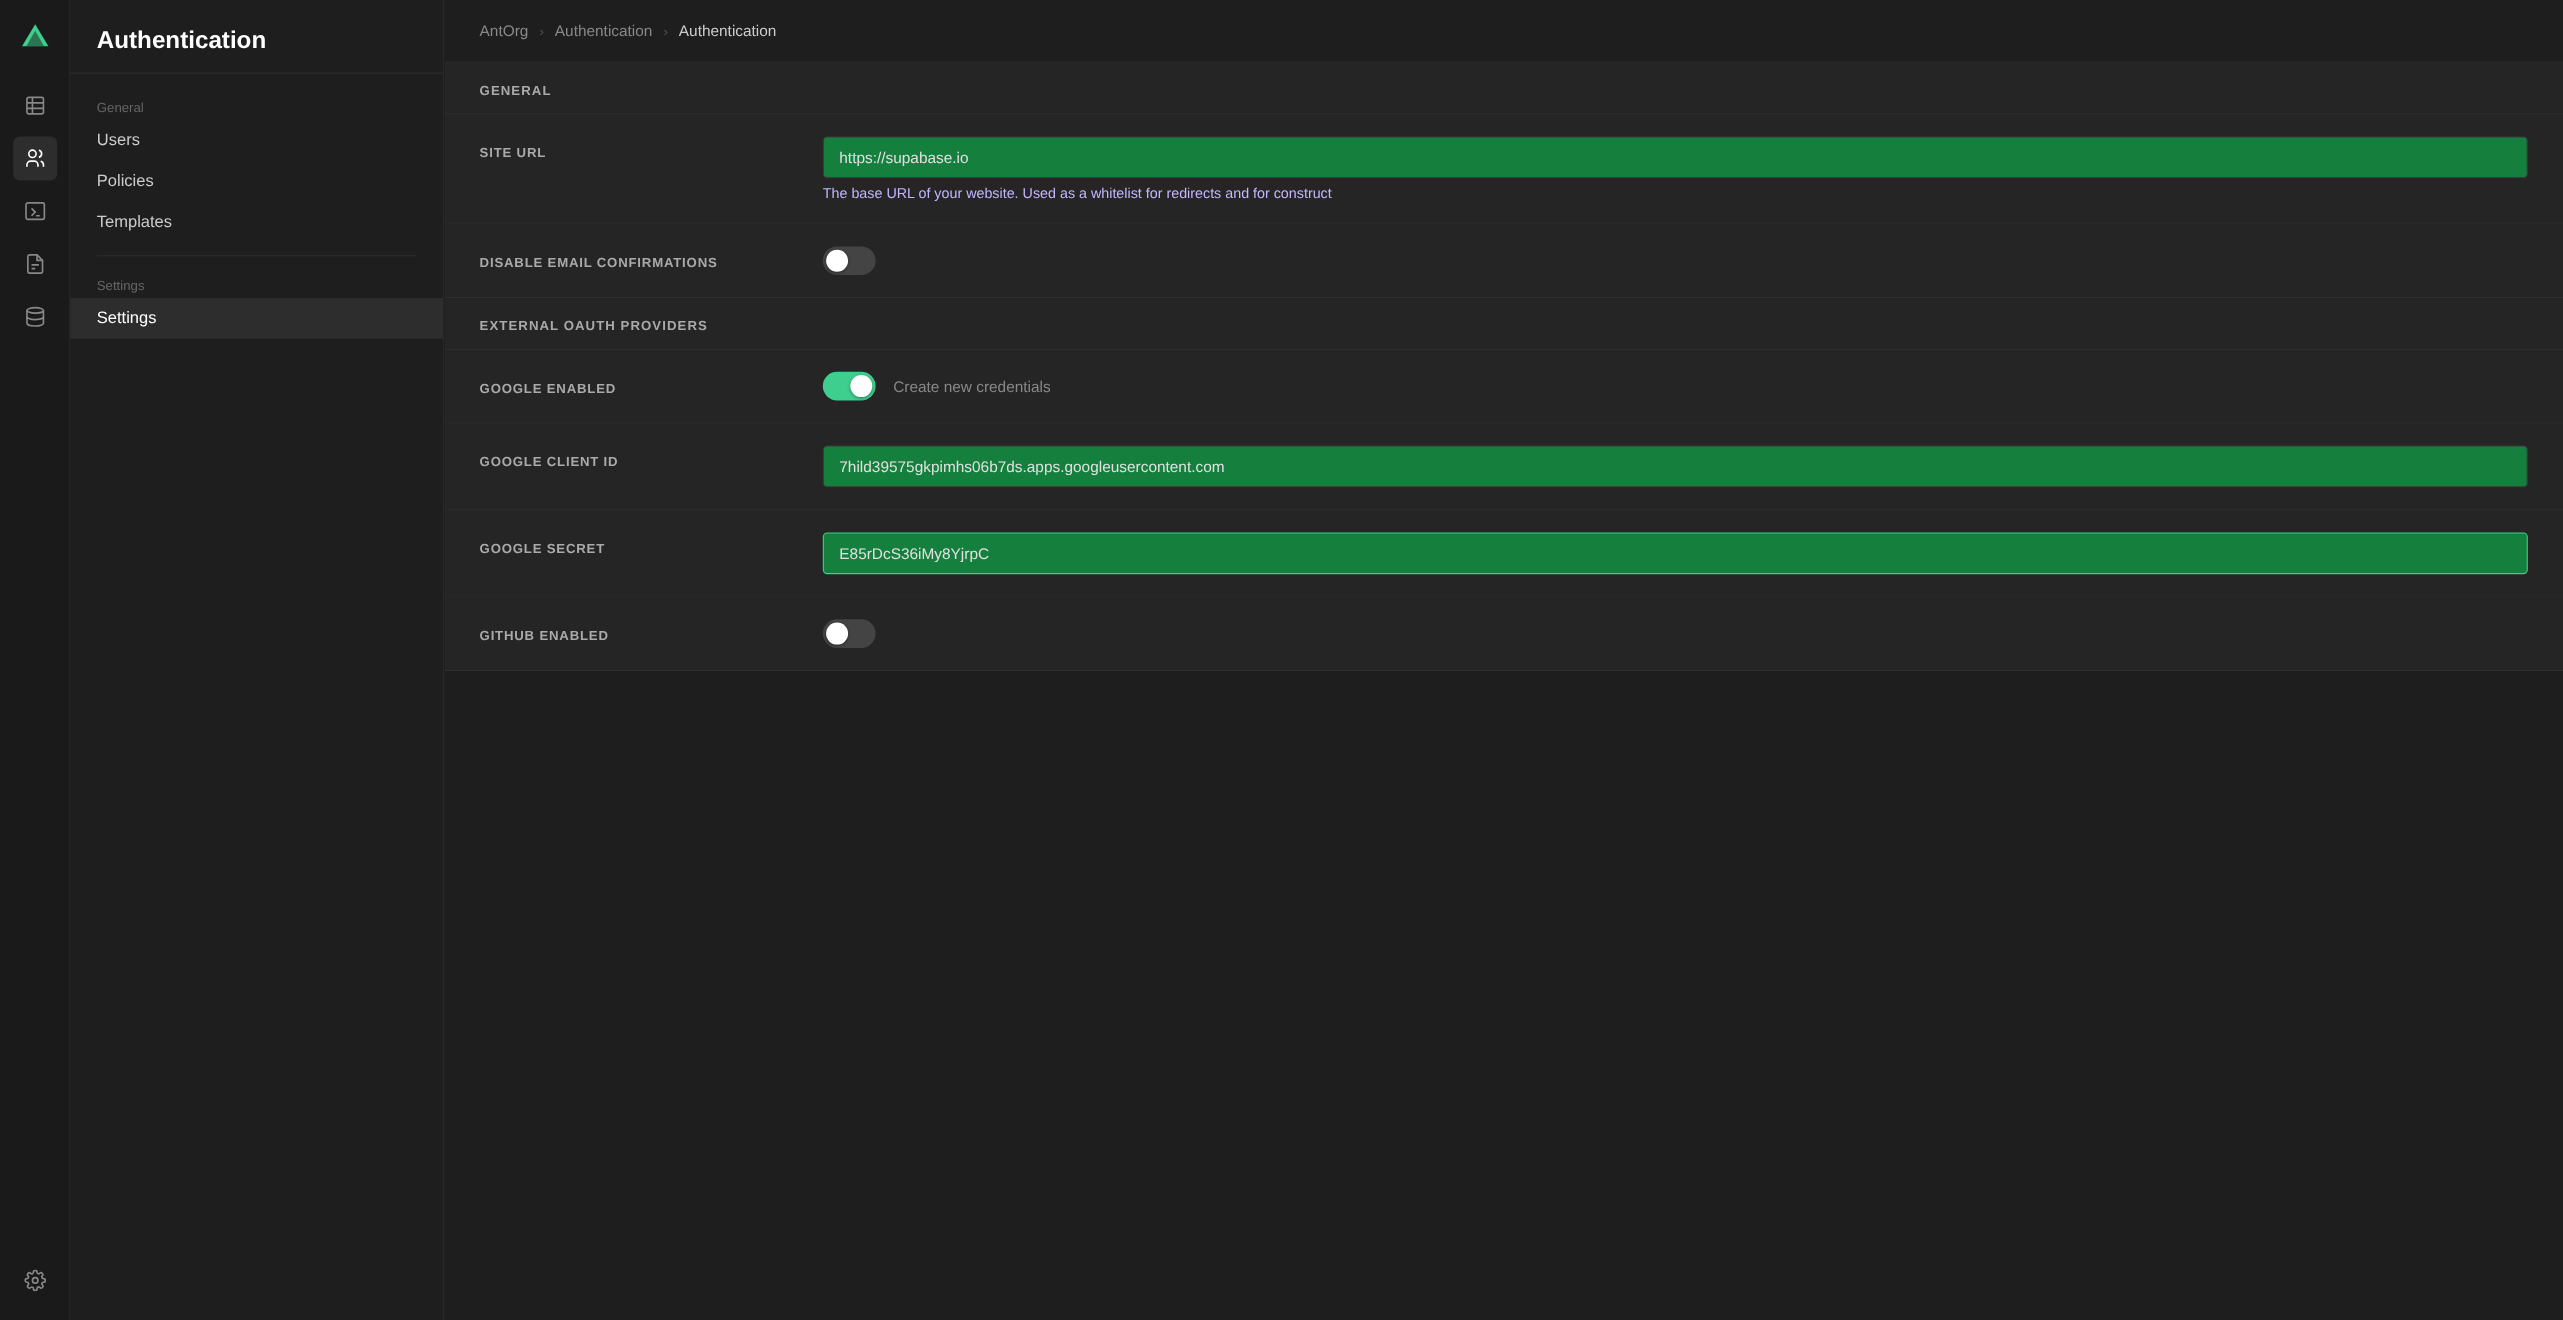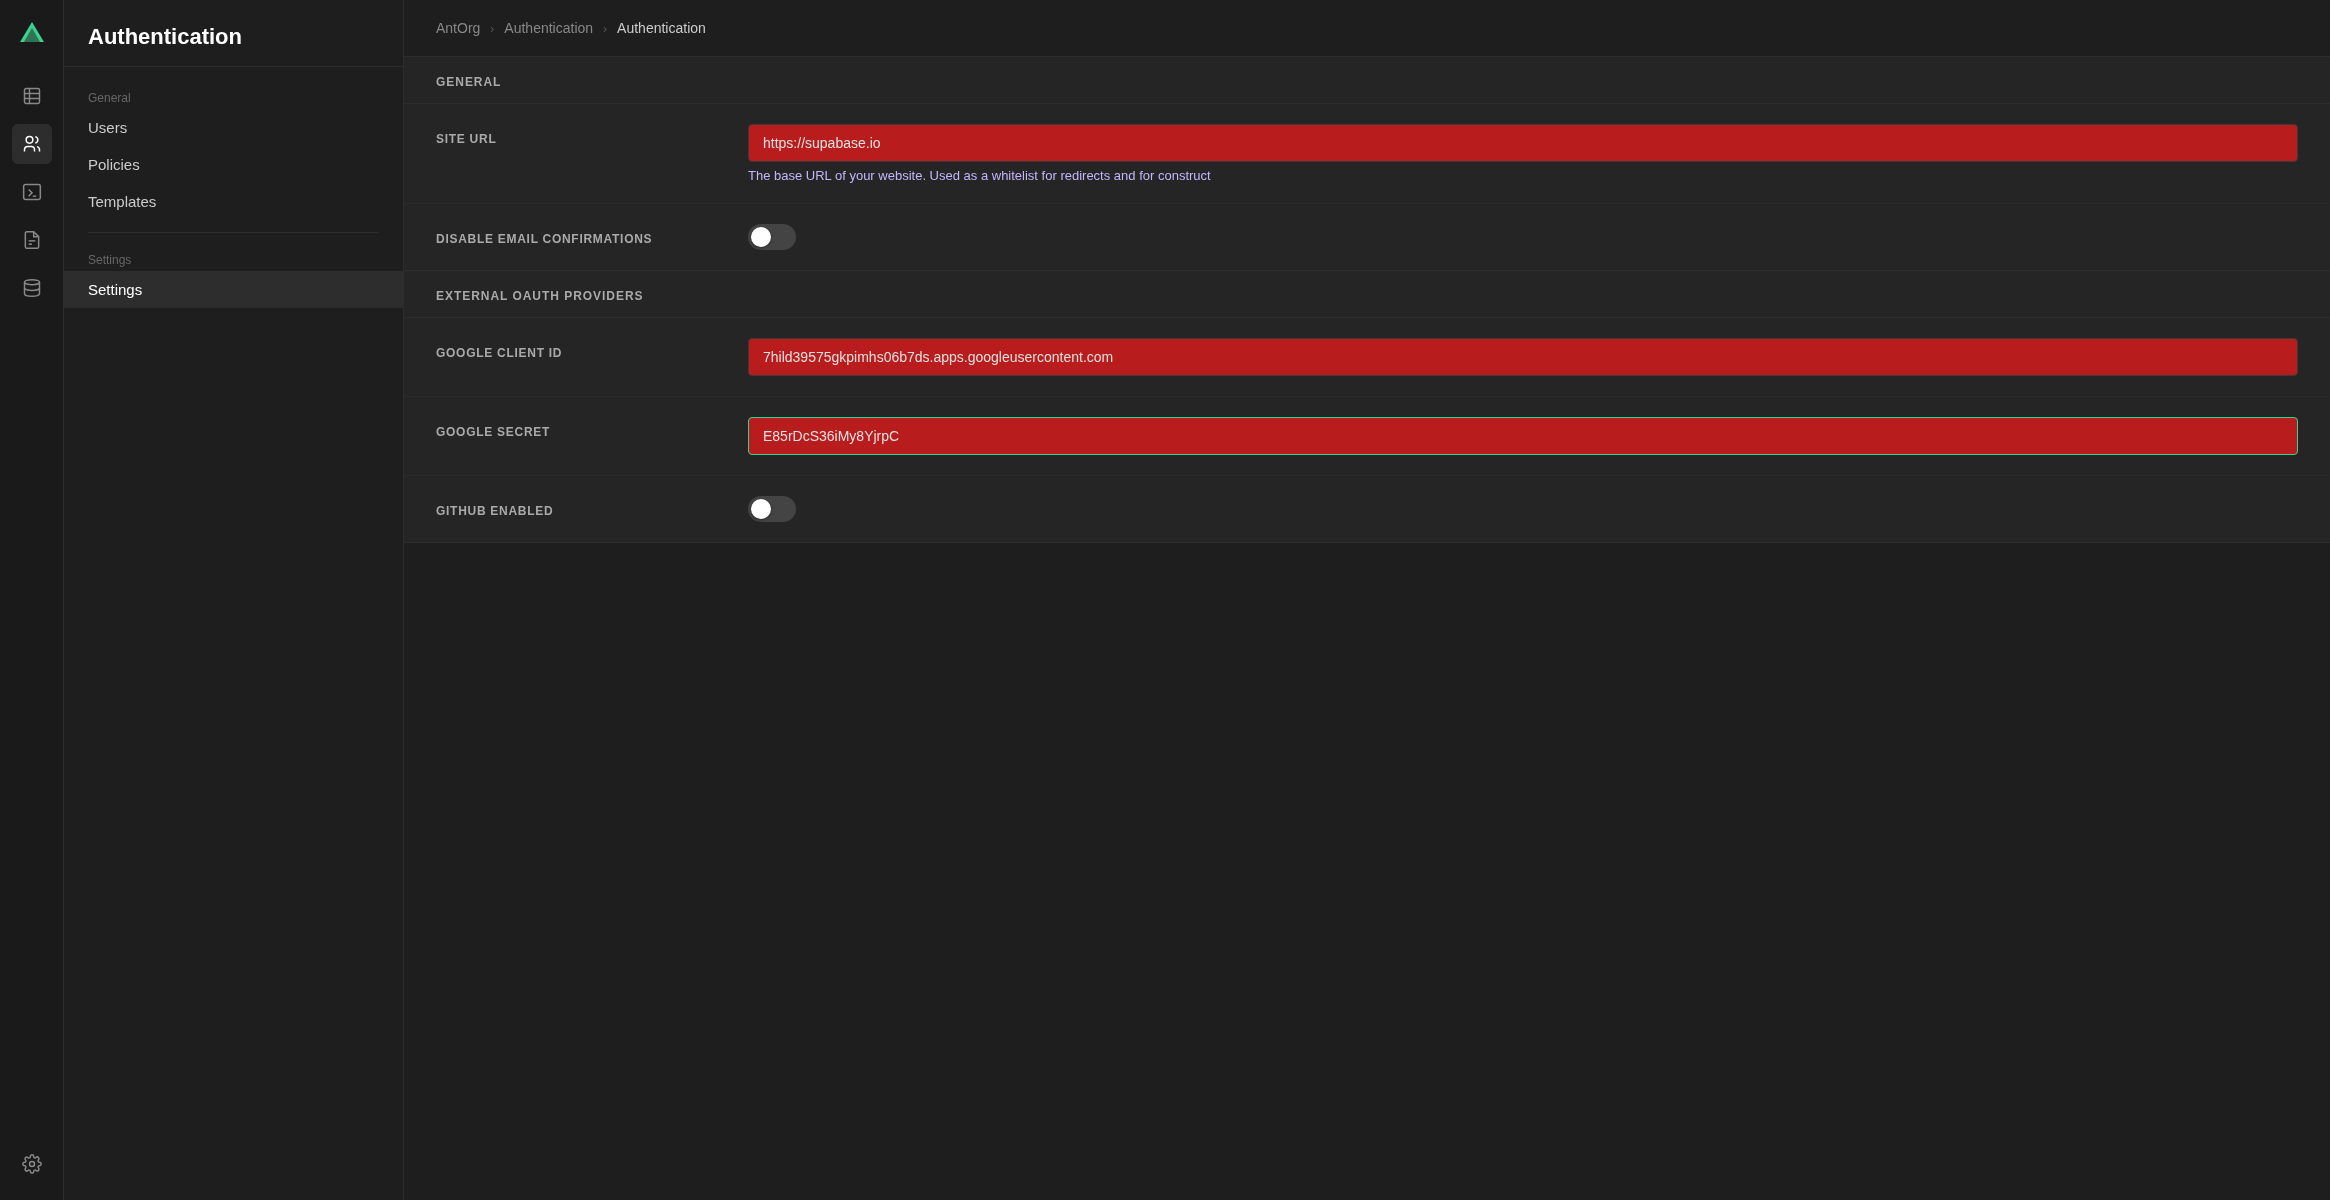--- a/index.html
+++ b/index.html
@@ -162,21 +162,21 @@
       min-width: 280px;
       padding-top: 8px;
     }
     .field-control {
       flex: 1;
       display: flex;
       flex-direction: column;
       gap: 6px;
     }
     .field-control input[type="text"] {
-      background: #b91c1c;
+      background: #15803d;
       border: 1px solid #3a3a3a;
       border-radius: 4px;
       padding: 10px 14px;
       color: #e0e0e0;
       font-size: 14px;
       width: 100%;
       outline: none;
     }
     .field-control input.focused {
       border-color: #3ecf8e;
@@ -340,20 +340,32 @@
           </label>
         </div>
       </div>
     </div>
 
     <div class="section">
       <div class="section-header">
         <h2>EXTERNAL OAUTH PROVIDERS</h2>
       </div>
 
+      <div class="field-row">
+        <div class="field-label">GOOGLE ENABLED</div>
+        <div class="field-control">
+          <div class="toggle-row">
+            <label class="toggle">
+              <div class="toggle-track on"></div>
+              <div class="toggle-thumb" style="left:25px"></div>
+            </label>
+            <a class="create-credentials-link">Create new credentials</a>
+          </div>
+        </div>
+      </div>
 
       <div class="field-row">
         <div class="field-label">GOOGLE CLIENT ID</div>
         <div class="field-control">
           <input type="text" value="7hild39575gkpimhs06b7ds.apps.googleusercontent.com" style="">
         </div>
       </div>
 
       <div class="field-row">
         <div class="field-label">GOOGLE SECRET</div>

